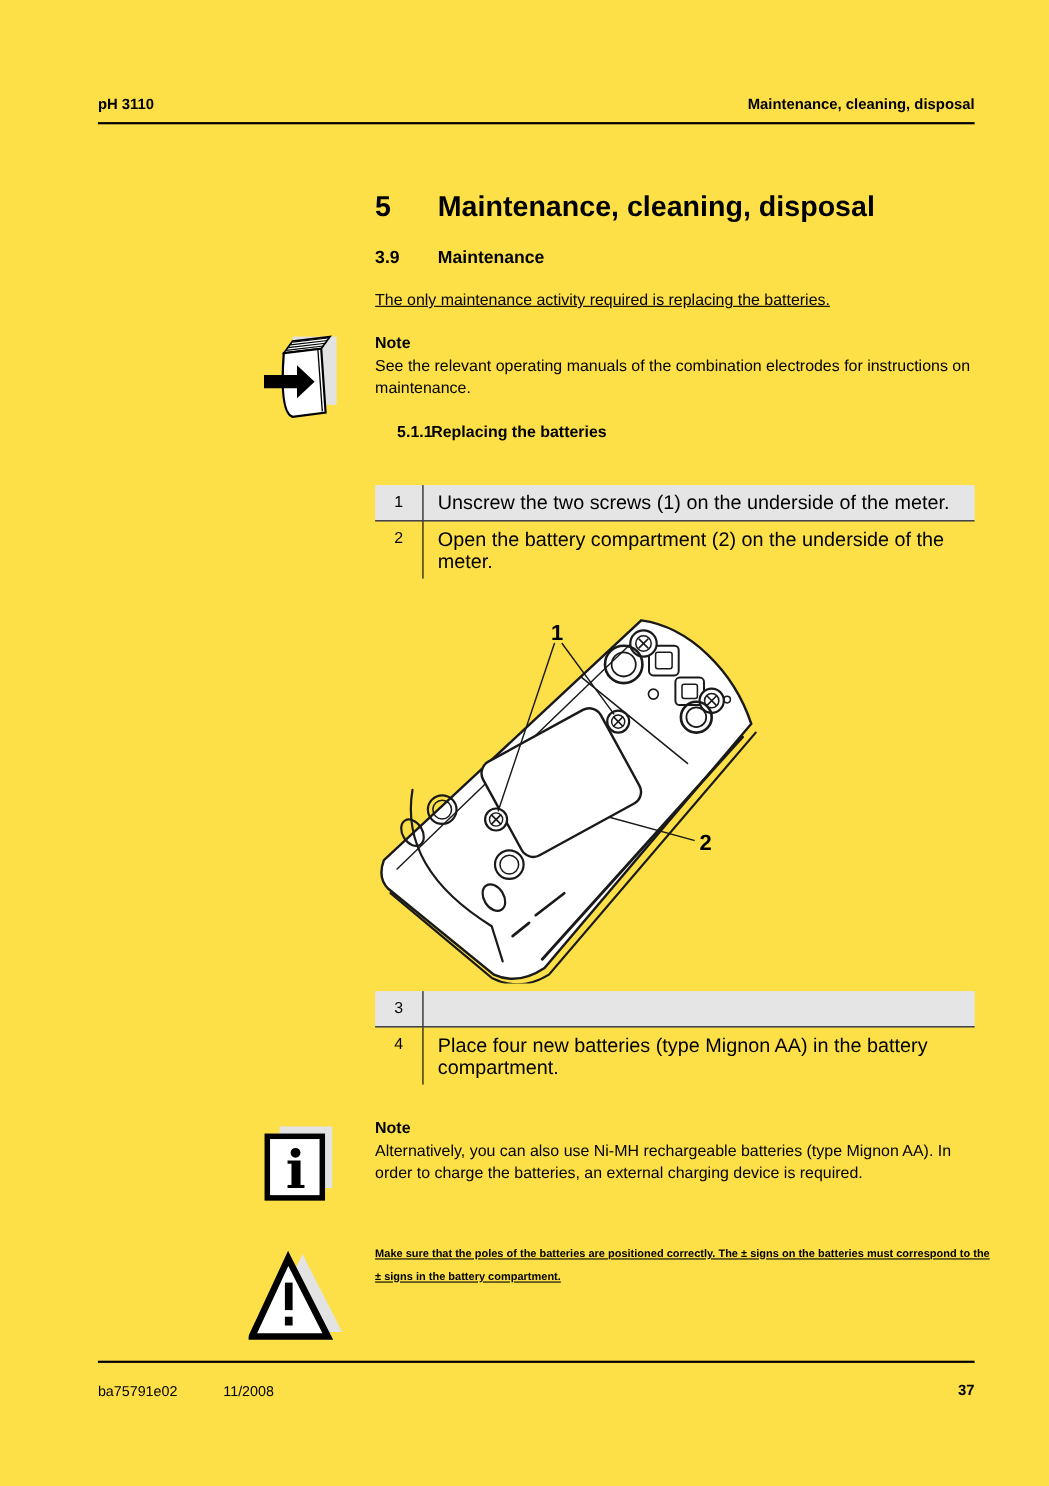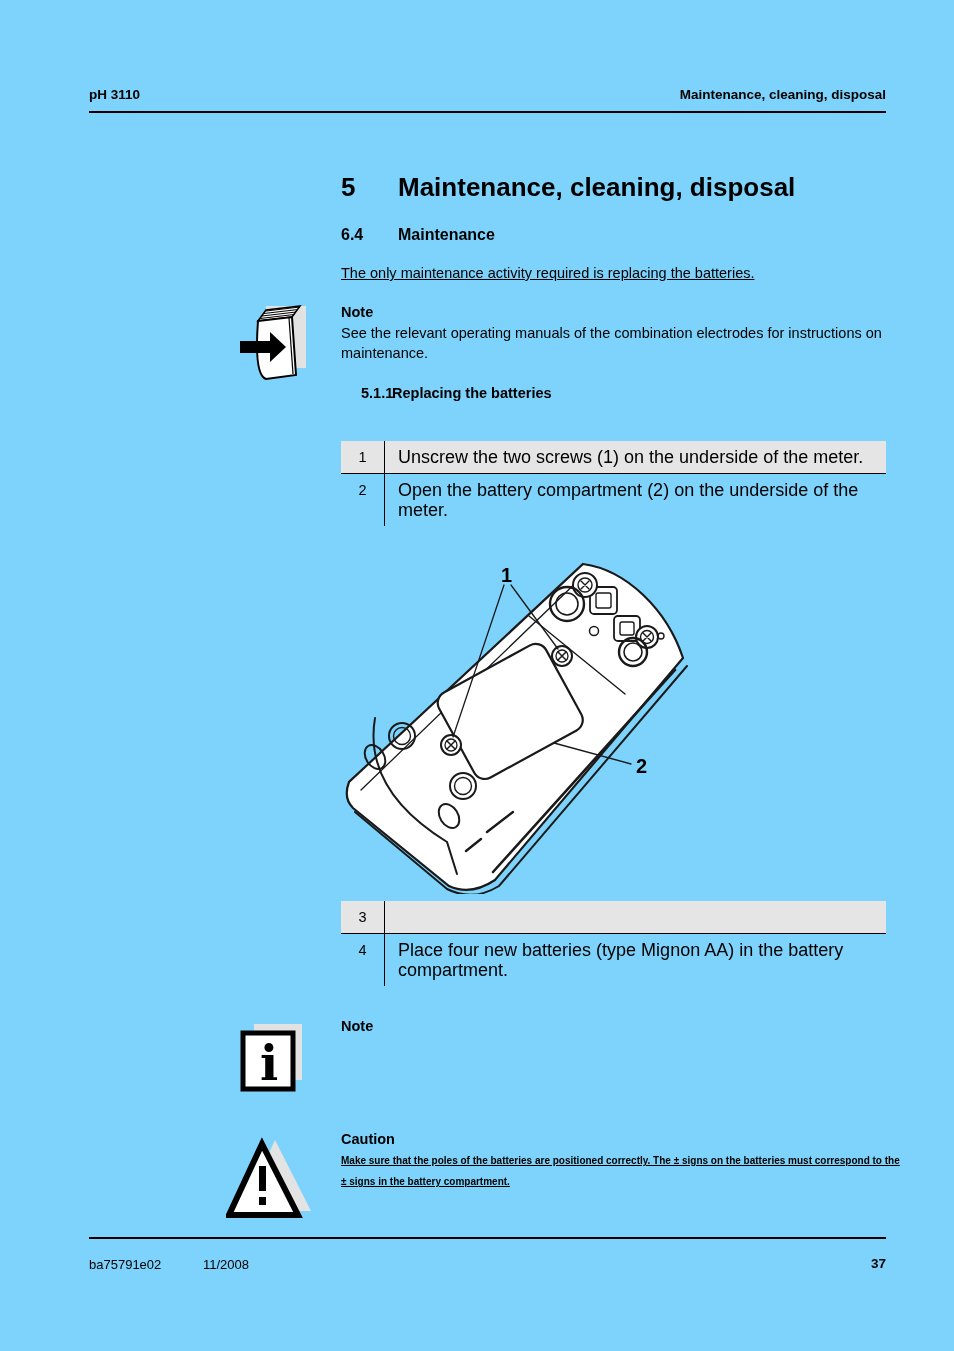--- a/index.html
+++ b/index.html
@@ -1,19 +1,19 @@
 <!DOCTYPE html>
 <html><head>
 <meta charset="utf-8">
 <style>
   html,body{margin:0;padding:0;background:#888;}
   #page{
     position:relative;
     width:954px;height:1351px;
-    background:#7dd3fc;
+    background:#fde047;
     color:#000;
     font-family:"Liberation Sans",sans-serif;
     overflow:hidden;
     margin:0 auto;
   }
   .abs{position:absolute;}
   
   .hdr-txt{font-size:13.5px;font-weight:bold;white-space:nowrap;}
   .rule{background:#000;height:2px;}
   .ftr-txt{font-size:13px;white-space:nowrap;}
@@ -50,21 +50,21 @@
   <div class="abs hdr-txt" style="left:89px;top:87px;">pH 3110</div>
   <div class="abs hdr-txt" style="right:68px;top:87px;">Maintenance, cleaning, disposal</div>
   <div class="abs rule" style="left:89px;top:111px;width:797px;"></div>
 
   <div class="abs h1" style="left:341px;top:172px;">
     <span class="num">5</span>
     <span>Maintenance, cleaning, disposal</span>
   </div>
 
   <div class="abs h2" style="left:341px;top:226px;">
-    <span class="num">6.4</span>
+    <span class="num">3.9</span>
     <span>Maintenance</span>
   </div>
 
   <div class="abs body-txt" style="left:341px;top:263px;width:560px;text-decoration:underline;">The only maintenance activity required is replacing the batteries.</div>
 
   <div class="abs" style="left:238px;top:303px;">
     <svg width="74" height="80" viewBox="0 0 74 80">
       <rect x="28" y="3" width="40" height="62" fill="#e2e2e2"></rect>
       <path d="M20,18 L54,14 L62,3 L28,7 Z" fill="#fff" stroke="#000" stroke-width="1.6"></path>
       <path d="M22,15.5 L56,11.5 M24,13 L58,9 M26,10.5 L60,6.5 M28,8 L62,4" stroke="#000" stroke-width="1" fill="none"></path>
@@ -170,32 +170,32 @@
 
   <div class="abs" style="left:240px;top:1022px;">
     <svg width="66" height="72" viewBox="0 0 66 72">
       <rect x="14" y="2" width="48" height="56" fill="#e2e2e2"></rect>
       <rect x="3" y="11" width="50" height="56" fill="#fff" stroke="#000" stroke-width="5"></rect>
       <text x="29" y="58" text-anchor="middle" font-family="'DejaVu Serif',serif" font-size="48" font-weight="bold" fill="#000">i</text>
     </svg>
   </div>
   <div class="abs" style="left:341px;top:1016px;width:552px;">
     <div class="note-label">Note</div>
+    <p class="note-text">Alternatively, you can also use Ni-MH rechargeable batteries (type Mignon AA). In order to charge the batteries, an external charging device is required.</p>
   </div>
 
   <div class="abs" style="left:226px;top:1136px;">
     <svg width="92" height="88" viewBox="0 0 92 88">
       <path d="M49,4 L85,75 L16,75 Z" fill="#e3e3e3"></path>
       <path d="M36,8 L72,79 L3,79 Z" fill="#fff" stroke="#000" stroke-width="6" stroke-linejoin="miter"></path>
       <rect x="33" y="30" width="7" height="25" fill="#000"></rect>
       <rect x="33" y="61" width="7" height="8" fill="#000"></rect>
     </svg>
   </div>
   <div class="abs" style="left:341px;top:1129px;width:566px;">
-    <div class="note-label">Caution</div>
     <p class="caution-text">Make sure that the poles of the batteries are positioned correctly. The ± signs on the batteries must correspond to the ± signs in the battery compartment.</p>
   </div>
 
   <div class="abs rule" style="left:89px;top:1237px;width:797px;"></div>
   <div class="abs ftr-txt" style="left:89px;top:1257px;">ba75791e02</div>
   <div class="abs ftr-txt" style="left:203px;top:1257px;">11/2008</div>
   <div class="abs ftr-page" style="right:68px;top:1256px;">37</div>
 
 </div>
 

